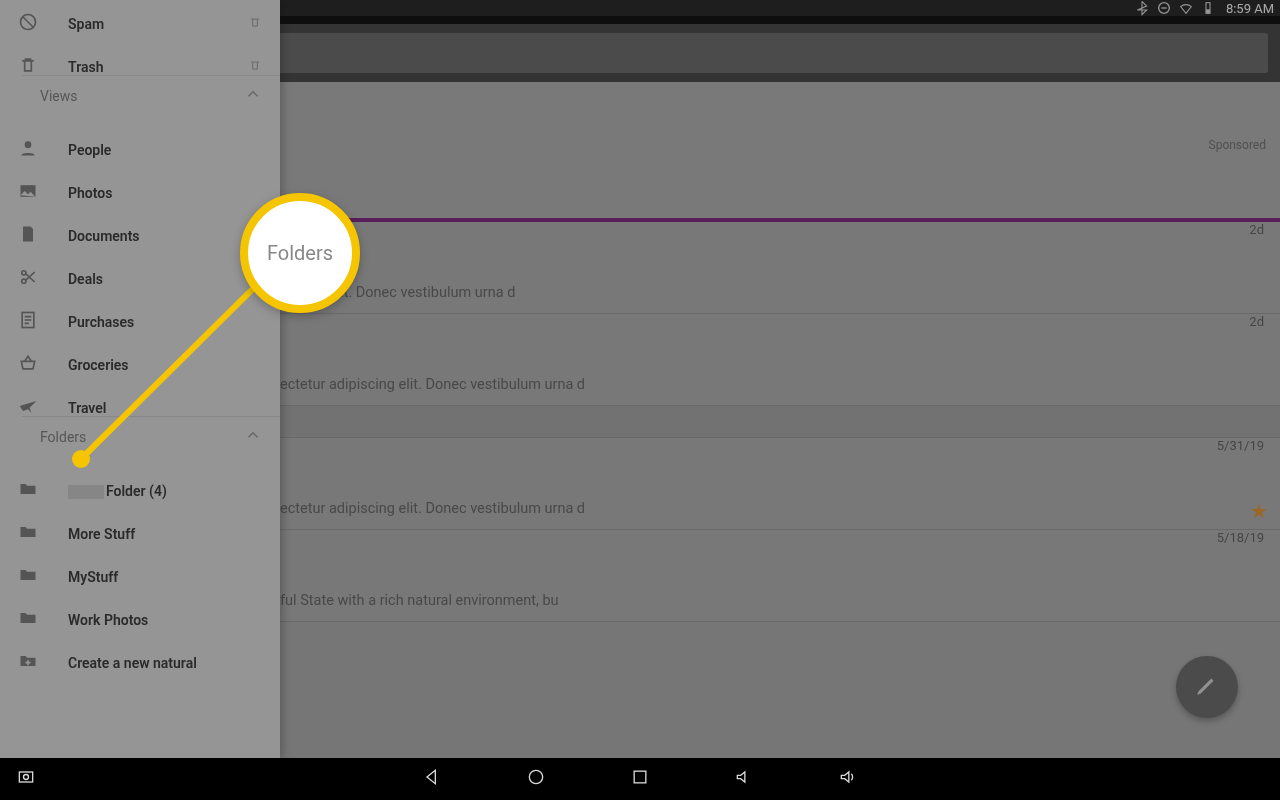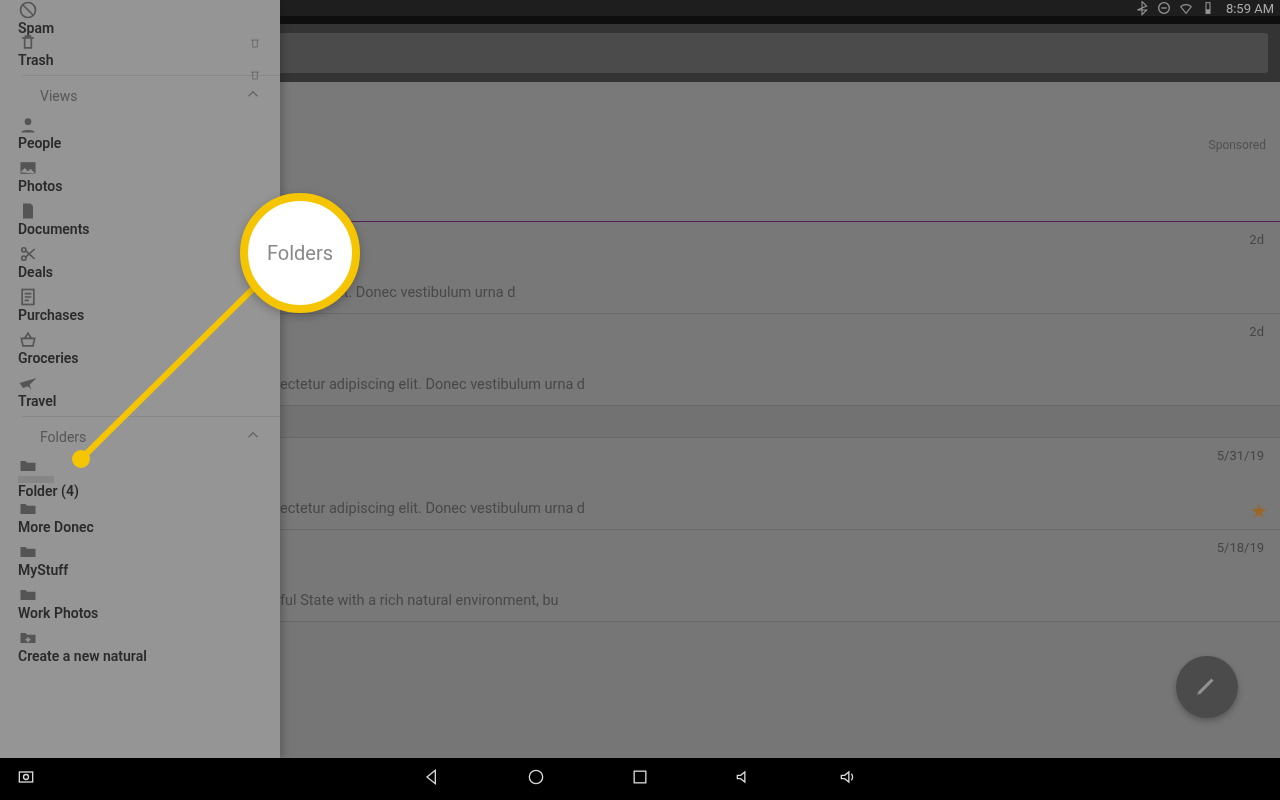--- a/index.html
+++ b/index.html
@@ -26,54 +26,54 @@
   }
   .searchbar {
     flex: 1; height: 40px; background: #5f5f5f; border-radius: 3px;
   }
 
   .content {
     position: absolute; top: 82px; left: 0; right: 0; bottom: 42px;
     background: #a0a0a0; z-index: 2; overflow: hidden;
   }
   .sponsored-row {
-    height: 140px; border-bottom: 1px solid #701a75;
+    height: 140px; border-bottom: 4px solid #701a75;
     position: relative; background: #a5a5a5;
   }
   .sponsored-row .sponsored {
     position: absolute; right: 14px; top: 56px; font-size: 12px; color: #666;
   }
   .mail-row {
     height: 92px; border-bottom: 1px solid #8c8c8c;
     position: relative; padding: 10px 16px 10px 300px;
     color: #555; background: #a3a3a3;
   }
-  .mail-row .date { position: absolute; right: 16px; top: 10px; font-size: 13px; color: #555; }
+  .mail-row .date { position: absolute; right: 16px; top: 0; font-size: 13px; color: #555; }
   .mail-row .star { position: absolute; right: 12px; bottom: 6px; color: #d68b2a; font-size: 20px; }
   .mail-row .preview { position: absolute; left: 280px; bottom: 12px; font-size: 14.5px; color: #5a5a5a; }
   .gap-band { height: 32px; background: #9a9a9a; border-bottom: 1px solid #8c8c8c; }
 
   .fab {
     position: absolute; right: 42px; bottom: 82px; width: 62px; height: 62px;
     border-radius: 50%; background: #5e5e5e; box-shadow: 0 3px 6px rgba(0,0,0,.3);
     display: flex; align-items: center; justify-content: center; z-index: 4;
   }
   .fab svg { width: 26px; height: 26px; fill: #c9c9c9; }
 
   
   .drawer {
     position: absolute; top: 0; left: 0; width: 280px; bottom: 42px;
     background: #cfcfcf; z-index: 10; box-shadow: 3px 0 8px rgba(0,0,0,.25);
     padding-top: 0;
     color: #333;
   }
   .drawer ul { list-style: none; }
   .drawer-item {
-    display: flex; align-items: flex-start; height: 43px; padding: 0 18px;
-    font-size: 14px; font-weight: 600; color: #2c2c2c; cursor: pointer; flex-direction: column;
+    display: flex; align-items: flex-end; height: 43px; padding: 0 18px;
+    font-size: 14px; font-weight: 600; color: #2c2c2c; cursor: pointer;
   }
   .drawer-item.first { margin-top: 0; height: 32px; }
   .drawer-item .dic { width: 20px; height: 20px; fill: #6d6d6d; margin-right: 30px; flex: none; }
   .drawer-item .trail { margin-left: auto; }
   .drawer-item .trail svg { width: 14px; height: 14px; fill: #8a8a8a; }
 
   .drawer-section {
     display: flex; align-items: center; height: 40px; padding: 0 18px;
     font-size: 14px; color: #707070; border-top: 1px solid #bcbcbc; cursor: pointer; margin-left: 22px;
   }
@@ -278,21 +278,21 @@
         <span class="dic"><svg viewBox="0 0 24 24">
               <path d="M3 6h6l2 2h10v10H3z" fill="#6d6d6d"></path>
             </svg></span>
         <span style="display:inline-block;width:36px;height:14px;background:#b8b8b8;margin-right:2px"></span>
           <span>Folder (4)</span>
       </li>
       <li class="drawer-item">
         <span class="dic"><svg viewBox="0 0 24 24">
               <path d="M3 6h6l2 2h10v10H3z" fill="#6d6d6d"></path>
             </svg></span>
-        <span>More Donec</span>
+        <span>More Stuff</span>
       </li>
       <li class="drawer-item">
         <span class="dic"><svg viewBox="0 0 24 24">
               <path d="M3 6h6l2 2h10v10H3z" fill="#6d6d6d"></path>
             </svg></span>
         <span>MyStuff</span>
       </li>
       <li class="drawer-item">
         <span class="dic"><svg viewBox="0 0 24 24">
               <path d="M3 6h6l2 2h10v10H3z" fill="#6d6d6d"></path>

